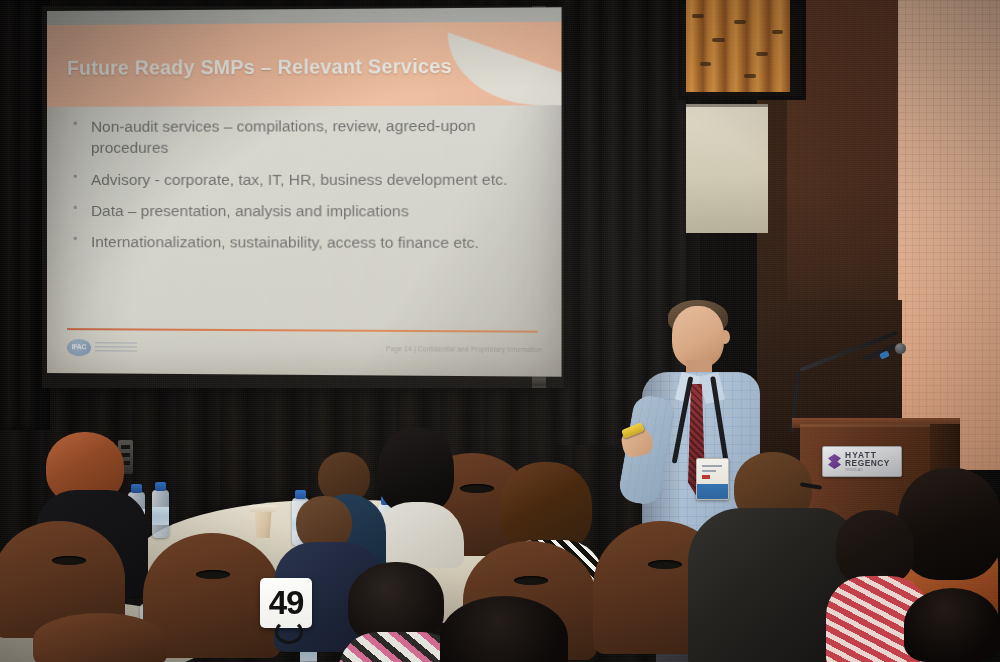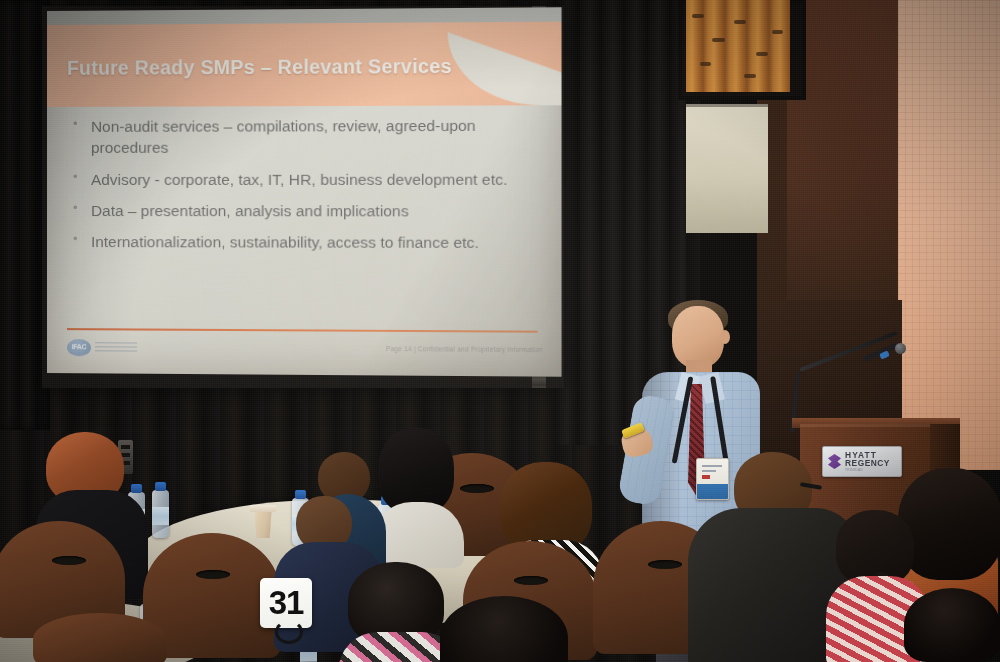--- a/index.html
+++ b/index.html
@@ -484,21 +484,21 @@
     <div class="head"></div>
     <div class="body"></div>
   </div>
 
   <div class="person p-suit" style="z-index:5">
     <div class="head"></div>
     <div class="body"></div>
   </div>
 
   <div class="tnum" style="z-index:7">
-    <span>31</span>
+    <span>49</span>
   </div>
   <div class="tnum-wire" style="z-index:7"></div>
 
   <div class="person p-bigsuit" style="z-index:6">
     <div class="head"></div>
     <div class="glasses"></div>
     <div class="body"></div>
   </div>
 
   <div class="person p-curly" style="z-index:6">

